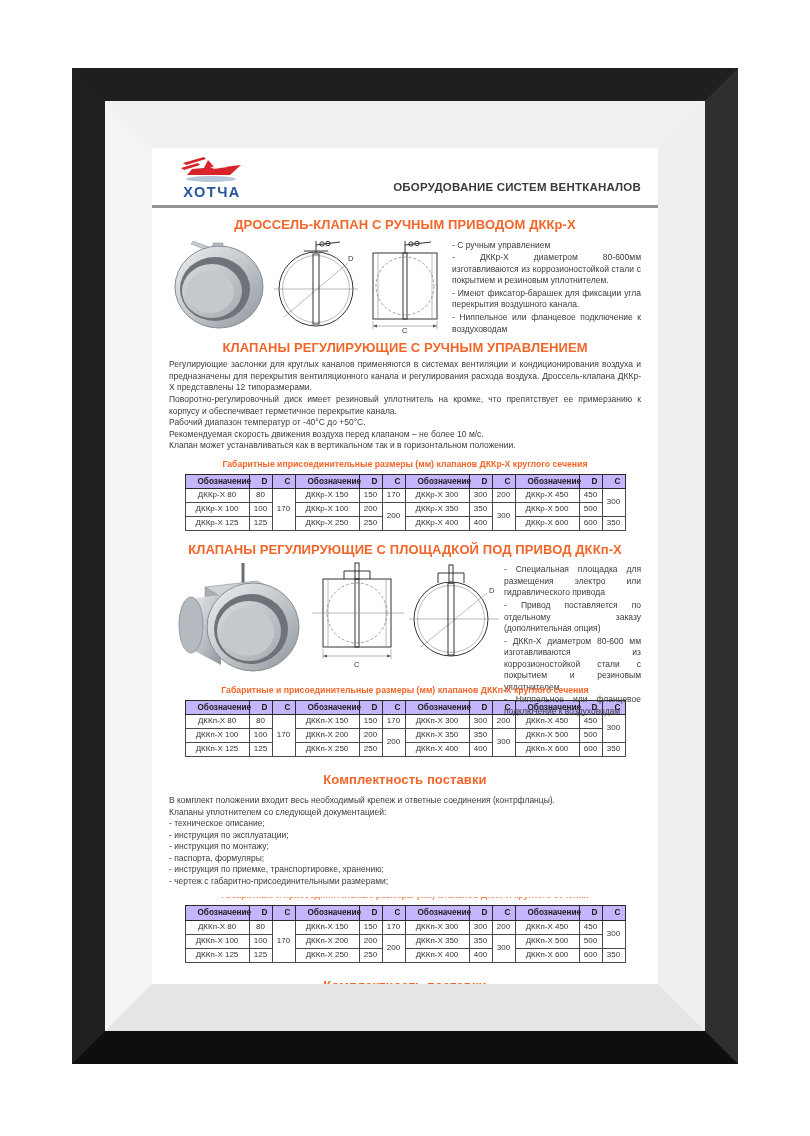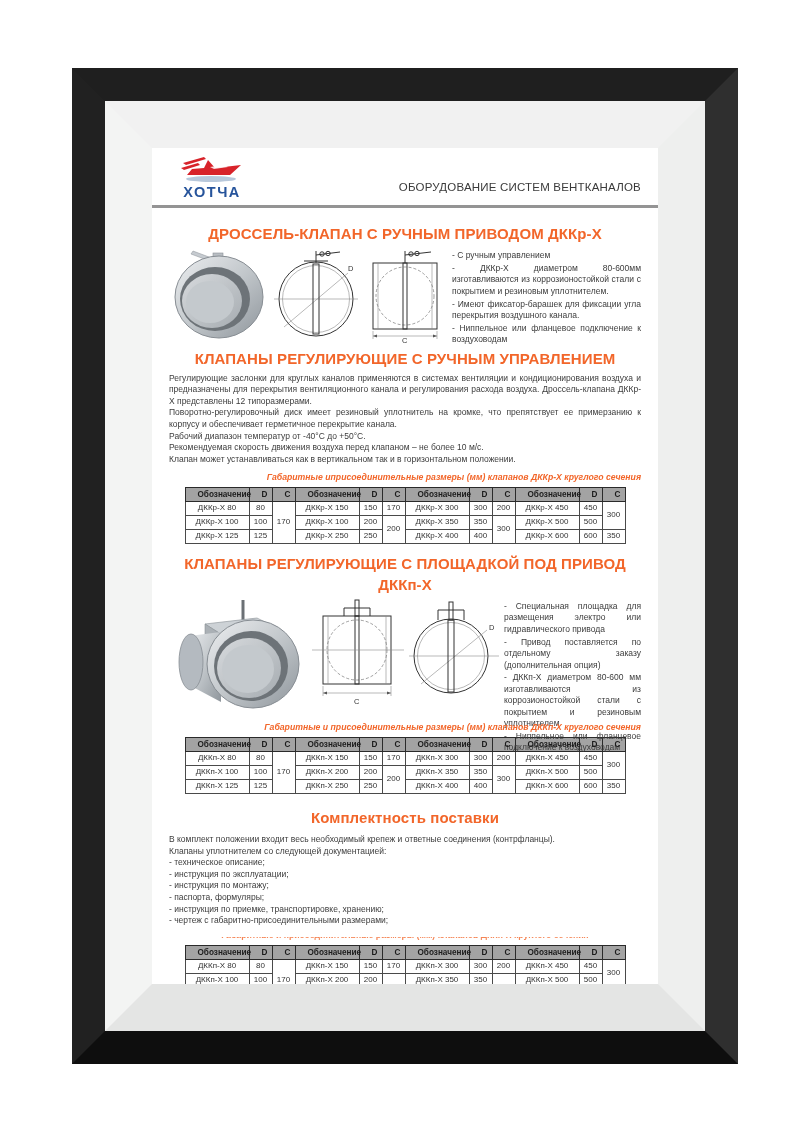--- a/index.html
+++ b/index.html
@@ -18,35 +18,35 @@
     border-top-color:#f1f1f1;border-left-color:#f3f4f3;border-right-color:#eeefee;border-bottom-color:#e4e5e4;
   }
   .page{
     width:100%;height:100%;overflow:hidden;position:relative;background:#fff;
     padding:0 17px;box-sizing:border-box;font-size:8.5px;line-height:1.36;
   }
   
   .hdr{display:flex;justify-content:space-between;align-items:flex-end;padding-top:5px;height:50px;}
   .logo{display:flex;flex-direction:column;align-items:center;width:86px;}
   .logo .brand{color:#27549b;font-weight:bold;font-size:14.5px;letter-spacing:1.5px;margin-top:-1px;}
-  .doc-title{font-weight:normal;font-size:11.5px;color:#3a3a3a;letter-spacing:.2px;padding-bottom:7px;}
+  .doc-title{font-weight:bold;font-size:11.5px;color:#3a3a3a;letter-spacing:.2px;padding-bottom:7px;}
   .divider{height:3px;background:#949494;margin:2px -17px 0 -17px;}
   
-  .h-or{color:#f2662a;font-weight:bold;font-size:15px;text-align:center;margin:16px 0 3px 0;letter-spacing:.1px;}
-  .tbl-title{color:#f2662a;font-weight:bold;font-size:8.7px;text-align:right;margin:7px 0 3px 0;font-style:italic;}
+  .h-or{color:#f2662a;font-weight:bold;font-size:13px;text-align:center;margin:8px 0 3px 0;letter-spacing:.1px;}
+  .tbl-title{color:#f2662a;font-weight:bold;font-size:8.7px;text-align:center;margin:7px 0 3px 0;}
   
   .prod-row{display:flex;align-items:flex-start;gap:5px;margin:2px 0 0 0;}
   .prod-row svg{flex:none;}
   .bullets{flex:1;text-align:justify;padding-top:3px;}
   .bullets p{margin:0 0 1px 0;}
   
   .paras p{margin:0;text-align:justify;}
   
   table.dim{border-collapse:collapse;table-layout:fixed;margin:0 auto;width:440px;font-size:8px;}
-  table.dim th{background:#a3a3a3;color:#1c1c1c;border:1px solid #2a2a2a;font-size:8.2px;font-weight:bold;padding:1px 12px;}
+  table.dim th{background:#c4b5fd;color:#1c1c1c;border:1px solid #2a2a2a;font-size:8.2px;font-weight:bold;padding:1px 12px;}
   table.dim td{border:1px solid #4a4a4a;text-align:center;padding:1px 0;height:11px;background:#fff;color:#333;}
   col.c-name{width:64px;}col.c-num{width:23px;}
   
   .delivery p{margin:0;text-align:justify;}
   .delivery .items div{margin:0;}
   
   .clipped-title{height:5px;overflow:hidden;text-align:center;margin:10px 0 3px 0;opacity:.8;}
   .clipped-title span{display:inline-block;transform:translateY(-7px);color:#f2662a;font-weight:bold;font-size:8.7px;}
   .mt6{margin-top:6px;} .mt10{margin-top:10px;} .mt14{margin-top:14px;}
   

